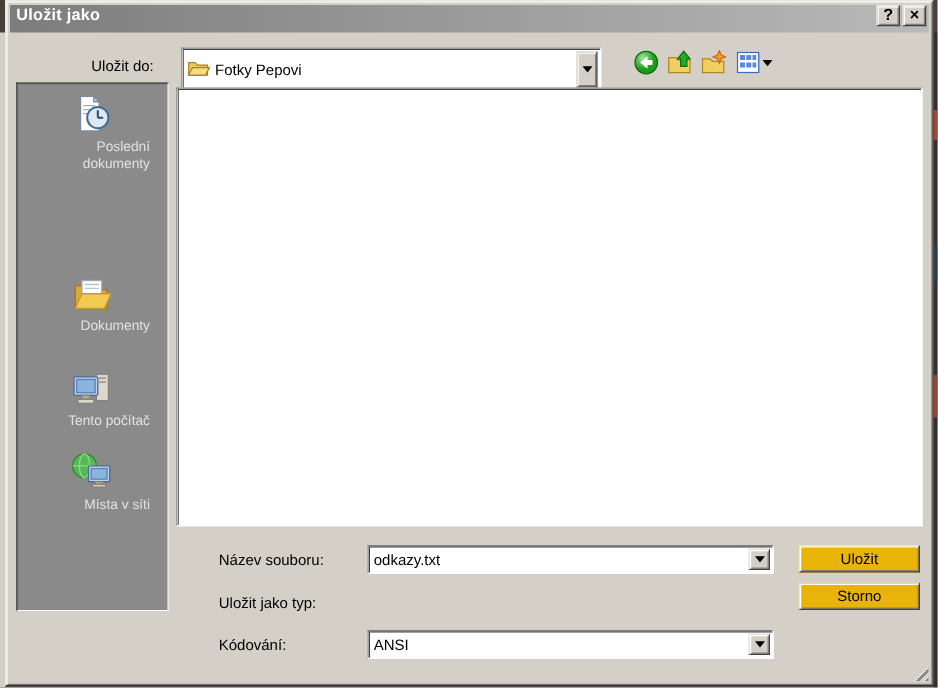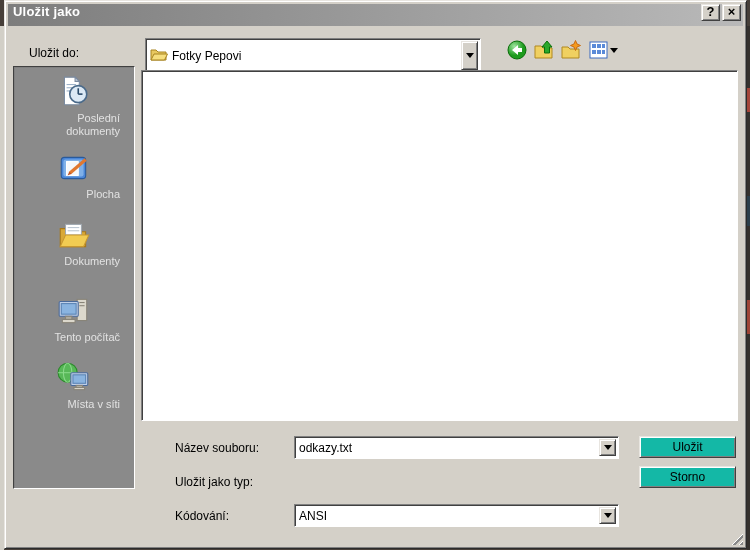--- a/index.html
+++ b/index.html
@@ -41,21 +41,21 @@
   }
 
   
   .sunken {
     background:#fff;
     border:1px solid; border-color:#808080 #ffffff #ffffff #808080;
     box-shadow: inset 1px 1px 0 #404040;
   }
 
   
-  .save-in-label { position:absolute; left:24px; top:45px; width:106px; }
+  .save-in-label { position:absolute; left:12px; top:45px; width:106px; text-align:right; }
   .location-combo { position:absolute; left:140px; top:37px; width:336px; height:35px; display:flex; align-items:center; }
   .location-combo .folder-glyph { margin-left:4px; flex:0 0 auto; }
   .location-text { padding-left:4px; white-space:nowrap; }
   .combo-btn {
     position:absolute; right:2px; top:2px; bottom:2px; width:17px;
     background:#d4d0c8;
     border:1px solid; border-color:#e8e5e0 #404040 #404040 #e8e5e0;
     box-shadow: inset 1px 1px 0 #ffffff, inset -1px -1px 0 #808080;
     display:flex; align-items:center; justify-content:center;
   }
@@ -87,21 +87,21 @@
   .combo-input {
     position:absolute; left:2px; top:2px; right:21px; bottom:2px; width:calc(100% - 23px);
     border:none; outline:none; font-family:"Liberation Sans", sans-serif; font-size:12px; padding-left:2px;
     background:#fff;
   }
   .combo-value { position:absolute; left:4px; top:4px; right:22px; white-space:nowrap; overflow:hidden; }
 
   
   .action-btn {
     position:absolute; left:634px; width:97px; height:22px;
-    background:#14b8a6;
+    background:#eab308;
     border:1px solid; border-color:#e8e5e0 #404040 #404040 #e8e5e0;
     box-shadow: inset 1px 1px 0 #ffffff, inset -1px -1px 0 #808080;
     text-align:center; font-size:12px; line-height:20px; cursor:default;
   }
 
   
   .resize-grip {
     position:absolute; right:3px; bottom:3px; width:13px; height:13px;
     background:repeating-linear-gradient(135deg, #ffffff 0 1px, #8a8a8a 1px 3px, #d4d0c8 3px 5px);
     clip-path:polygon(100% 0, 100% 100%, 0 100%);
@@ -188,30 +188,20 @@
         <line x1="9" y1="9" x2="18" y2="9" stroke="#9ab0c8"></line>
           <line x1="9" y1="12" x2="18" y2="12" stroke="#9ab0c8"></line>
           <line x1="9" y1="15" x2="13" y2="15" stroke="#9ab0c8"></line>
         <circle cx="20" cy="18" r="8" fill="#dce9f5" stroke="#4a6a8a" stroke-width="1.5"></circle>
         <line x1="20" y1="18" x2="20" y2="12.5" stroke="#2a4a6a" stroke-width="1.5"></line>
         <line x1="20" y1="18" x2="24" y2="18" stroke="#2a4a6a" stroke-width="1.5"></line>
       </svg>
       <span class="place-label">Poslední dokumenty</span>
     </div>
 
-    <div class="place-item" style="top:84px;">
-      <svg width="34" height="34" viewBox="0 0 32 32">
-        <rect x="4" y="6" width="23" height="20" rx="3" fill="#4a86d8" stroke="#2a5a9a"></rect>
-        <rect x="6" y="8" width="19" height="16" rx="2" fill="#7fb0e8"></rect>
-        <rect x="9" y="10" width="11" height="13" fill="#f4f7fb" stroke="#ffffff"></rect>
-        <line x1="12" y1="21" x2="27" y2="8" stroke="#e07830" stroke-width="3"></line>
-        <polygon points="10,23 13.5,21.5 11.5,19.5" fill="#c05020"></polygon>
-      </svg>
-      <span class="place-label">Plocha</span>
-    </div>
 
     <div class="place-item" style="top:151px;">
       <svg width="36" height="34" viewBox="0 0 34 32">
         <path d="M4 10 L12 10 L14 13 L28 13 L28 27 L4 27 Z" fill="#d8a838" stroke="#a87818"></path>
         <rect x="9" y="6" width="15" height="10" fill="#ffffff" stroke="#a0a8b0"></rect>
         <line x1="11" y1="9" x2="22" y2="9" stroke="#b8c4d0"></line>
           <line x1="11" y1="12" x2="22" y2="12" stroke="#b8c4d0"></line>
         <path d="M4 27 L9 16 L31 16 L26 27 Z" fill="#f2cc52" stroke="#c89830"></path>
       </svg>
       <span class="place-label">Dokumenty</span>

